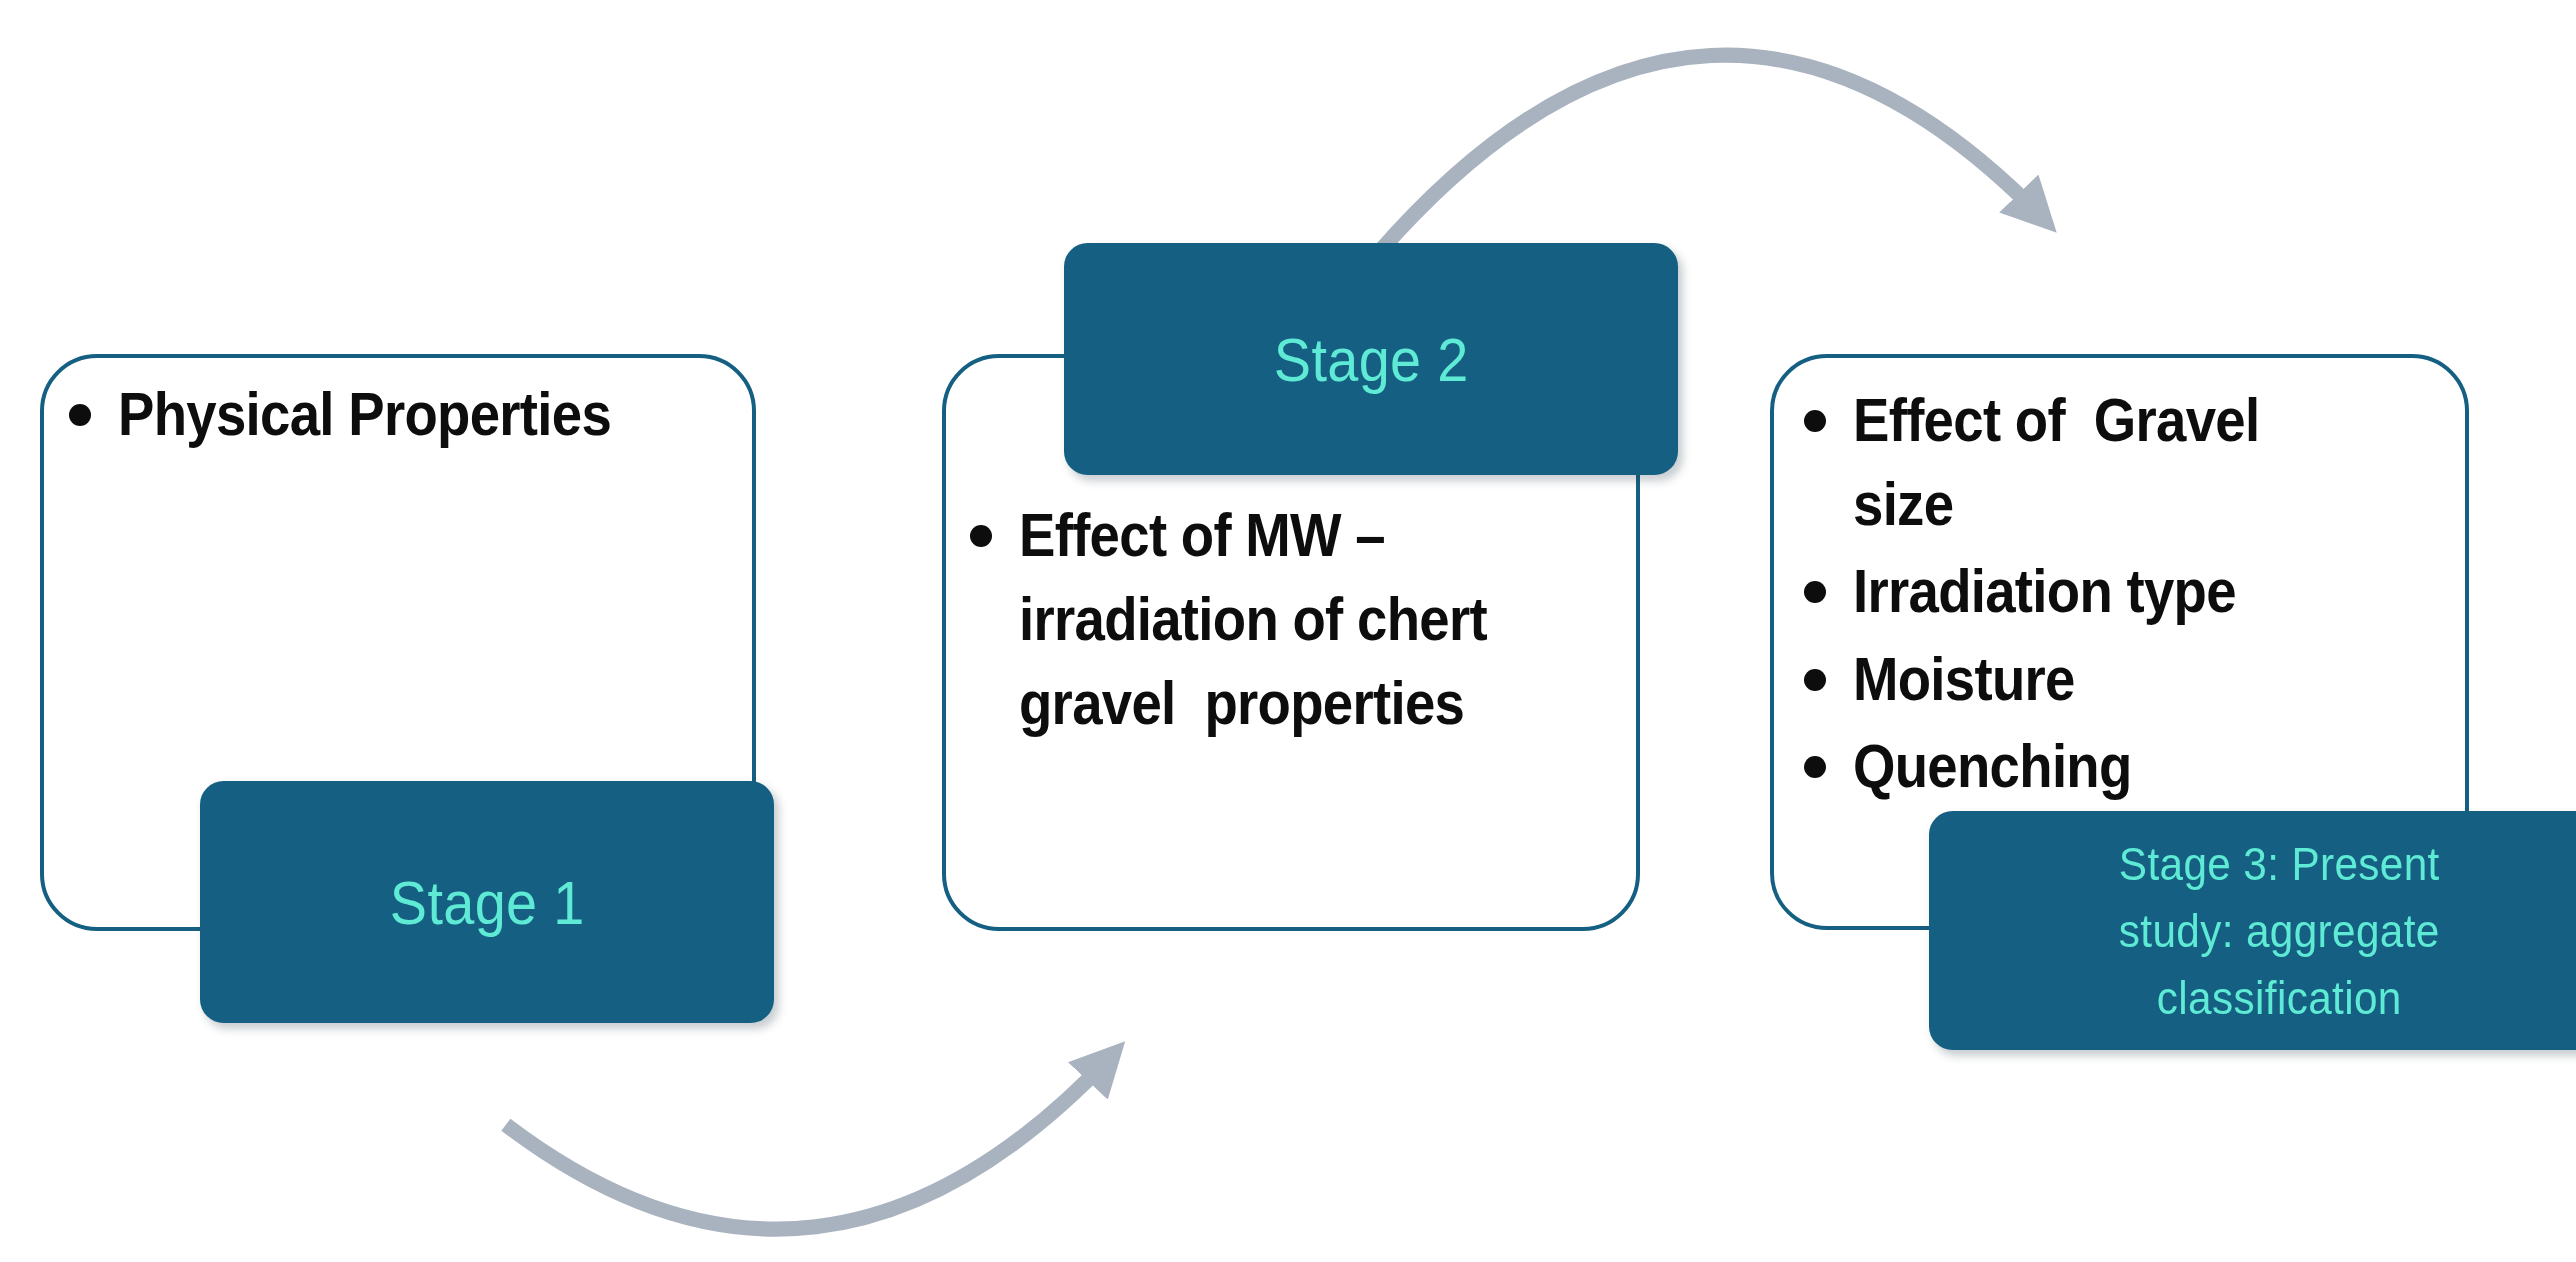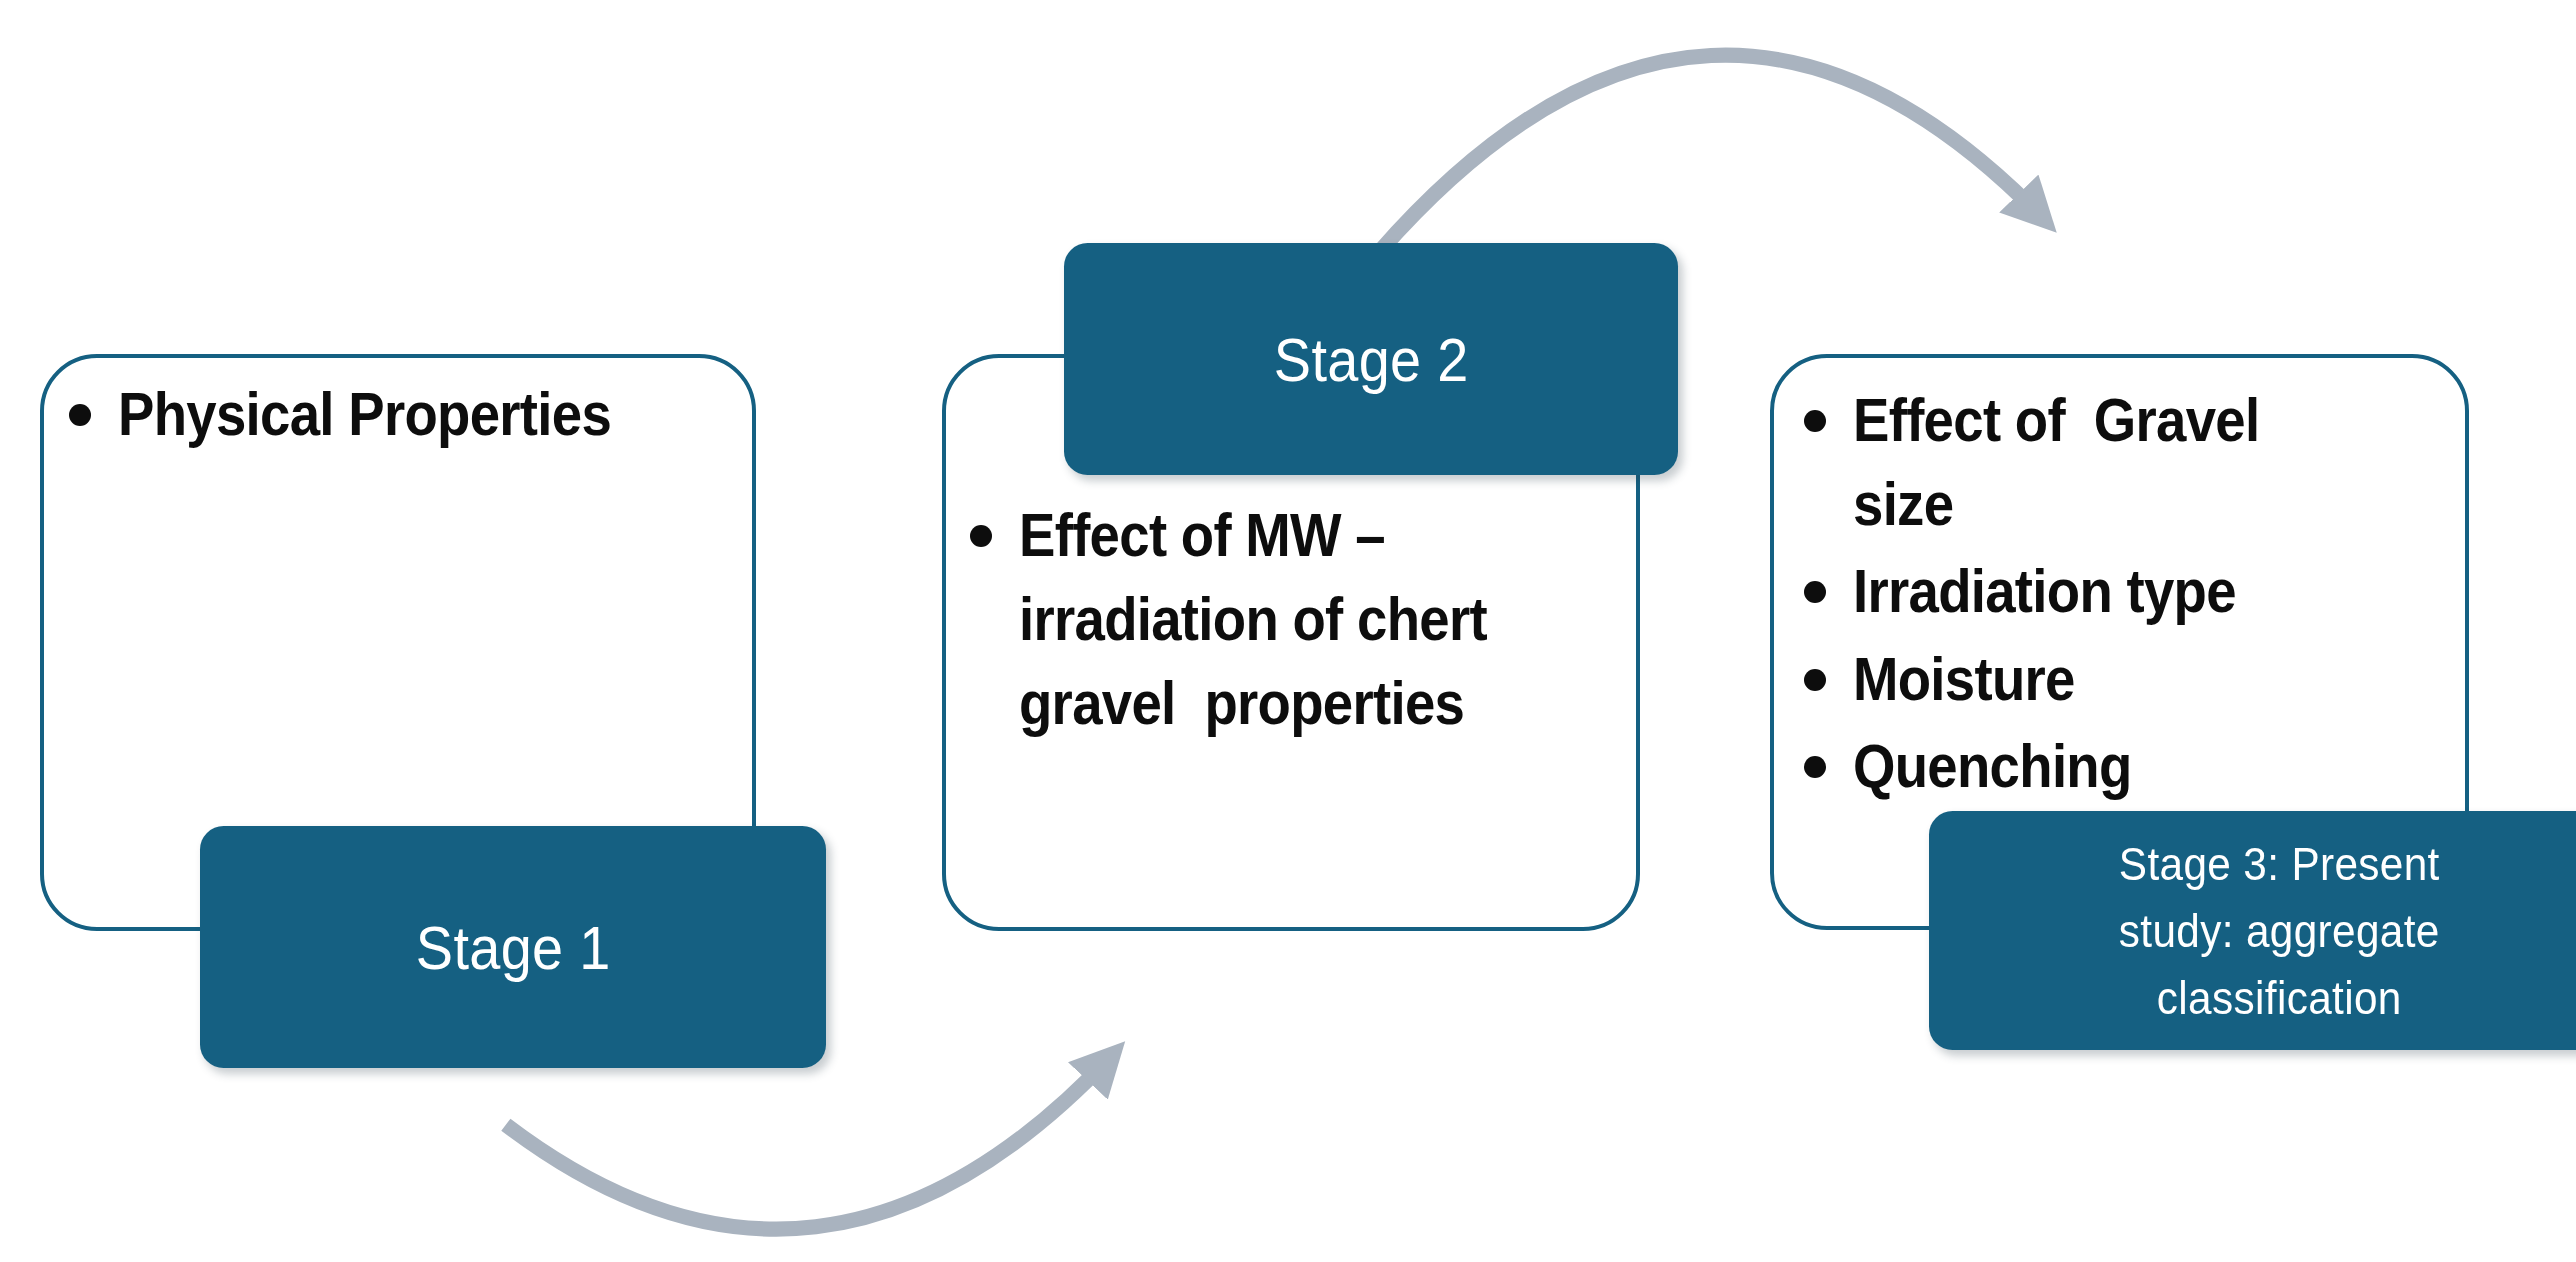--- a/index.html
+++ b/index.html
@@ -28,24 +28,24 @@
 
   
   .stage-box {
     position: absolute;
     background: #156082;
     border-radius: 23.6px;
     z-index: 3;
     display: flex;
     align-items: center;
     justify-content: center;
-    color: #ffffff;
+    color: #5eead4;
     box-shadow: 4.2px 5.9px 8.4px rgba(40,60,70,0.25);
   }
-  #stage-box-1 { left: 200px;  top: 826px; width: 626px; height: 242px; }
+  #stage-box-1 { left: 200px;  top: 781px; width: 574px; height: 242px; }
   #stage-box-2 { left: 1064px; top: 243px; width: 614px; height: 232px; }
   #stage-box-3 { left: 1929px; top: 811px; width: 700px; height: 239px; }
 
   .stage-label {
     display: inline-block;
     transform: scaleX(0.9);
     transform-origin: center center;
     white-space: pre;
     text-align: center;
     font-size: 62px;

